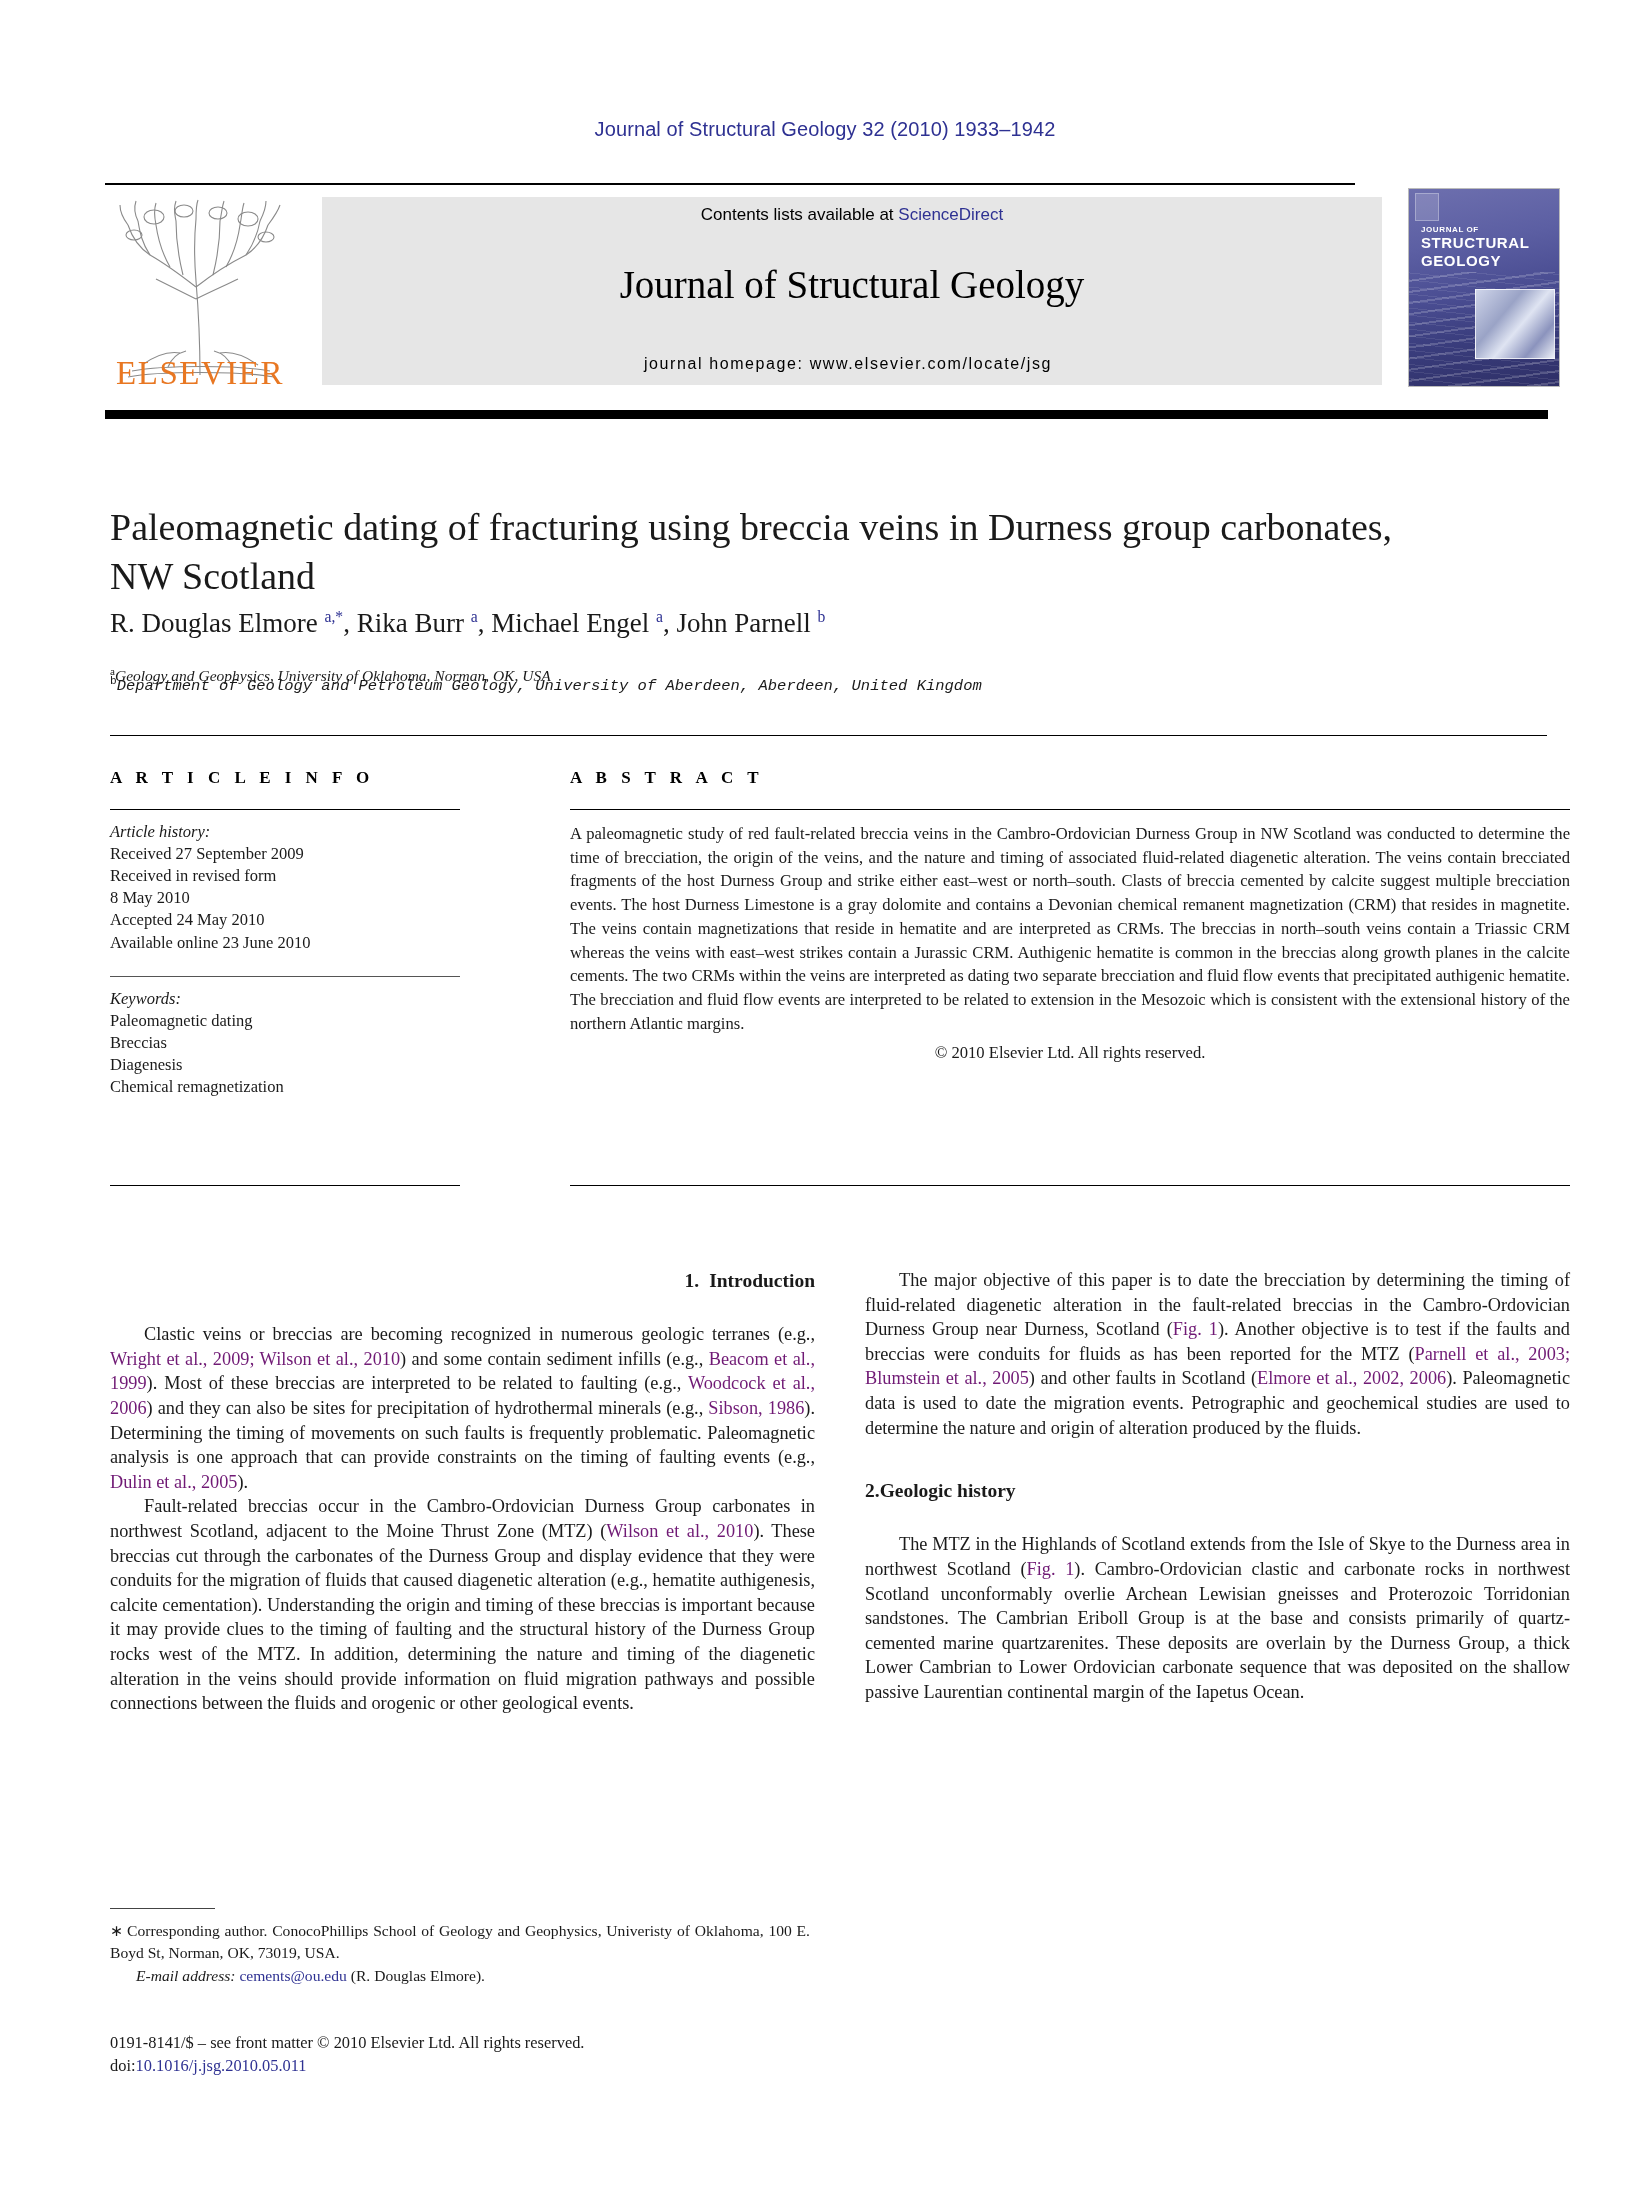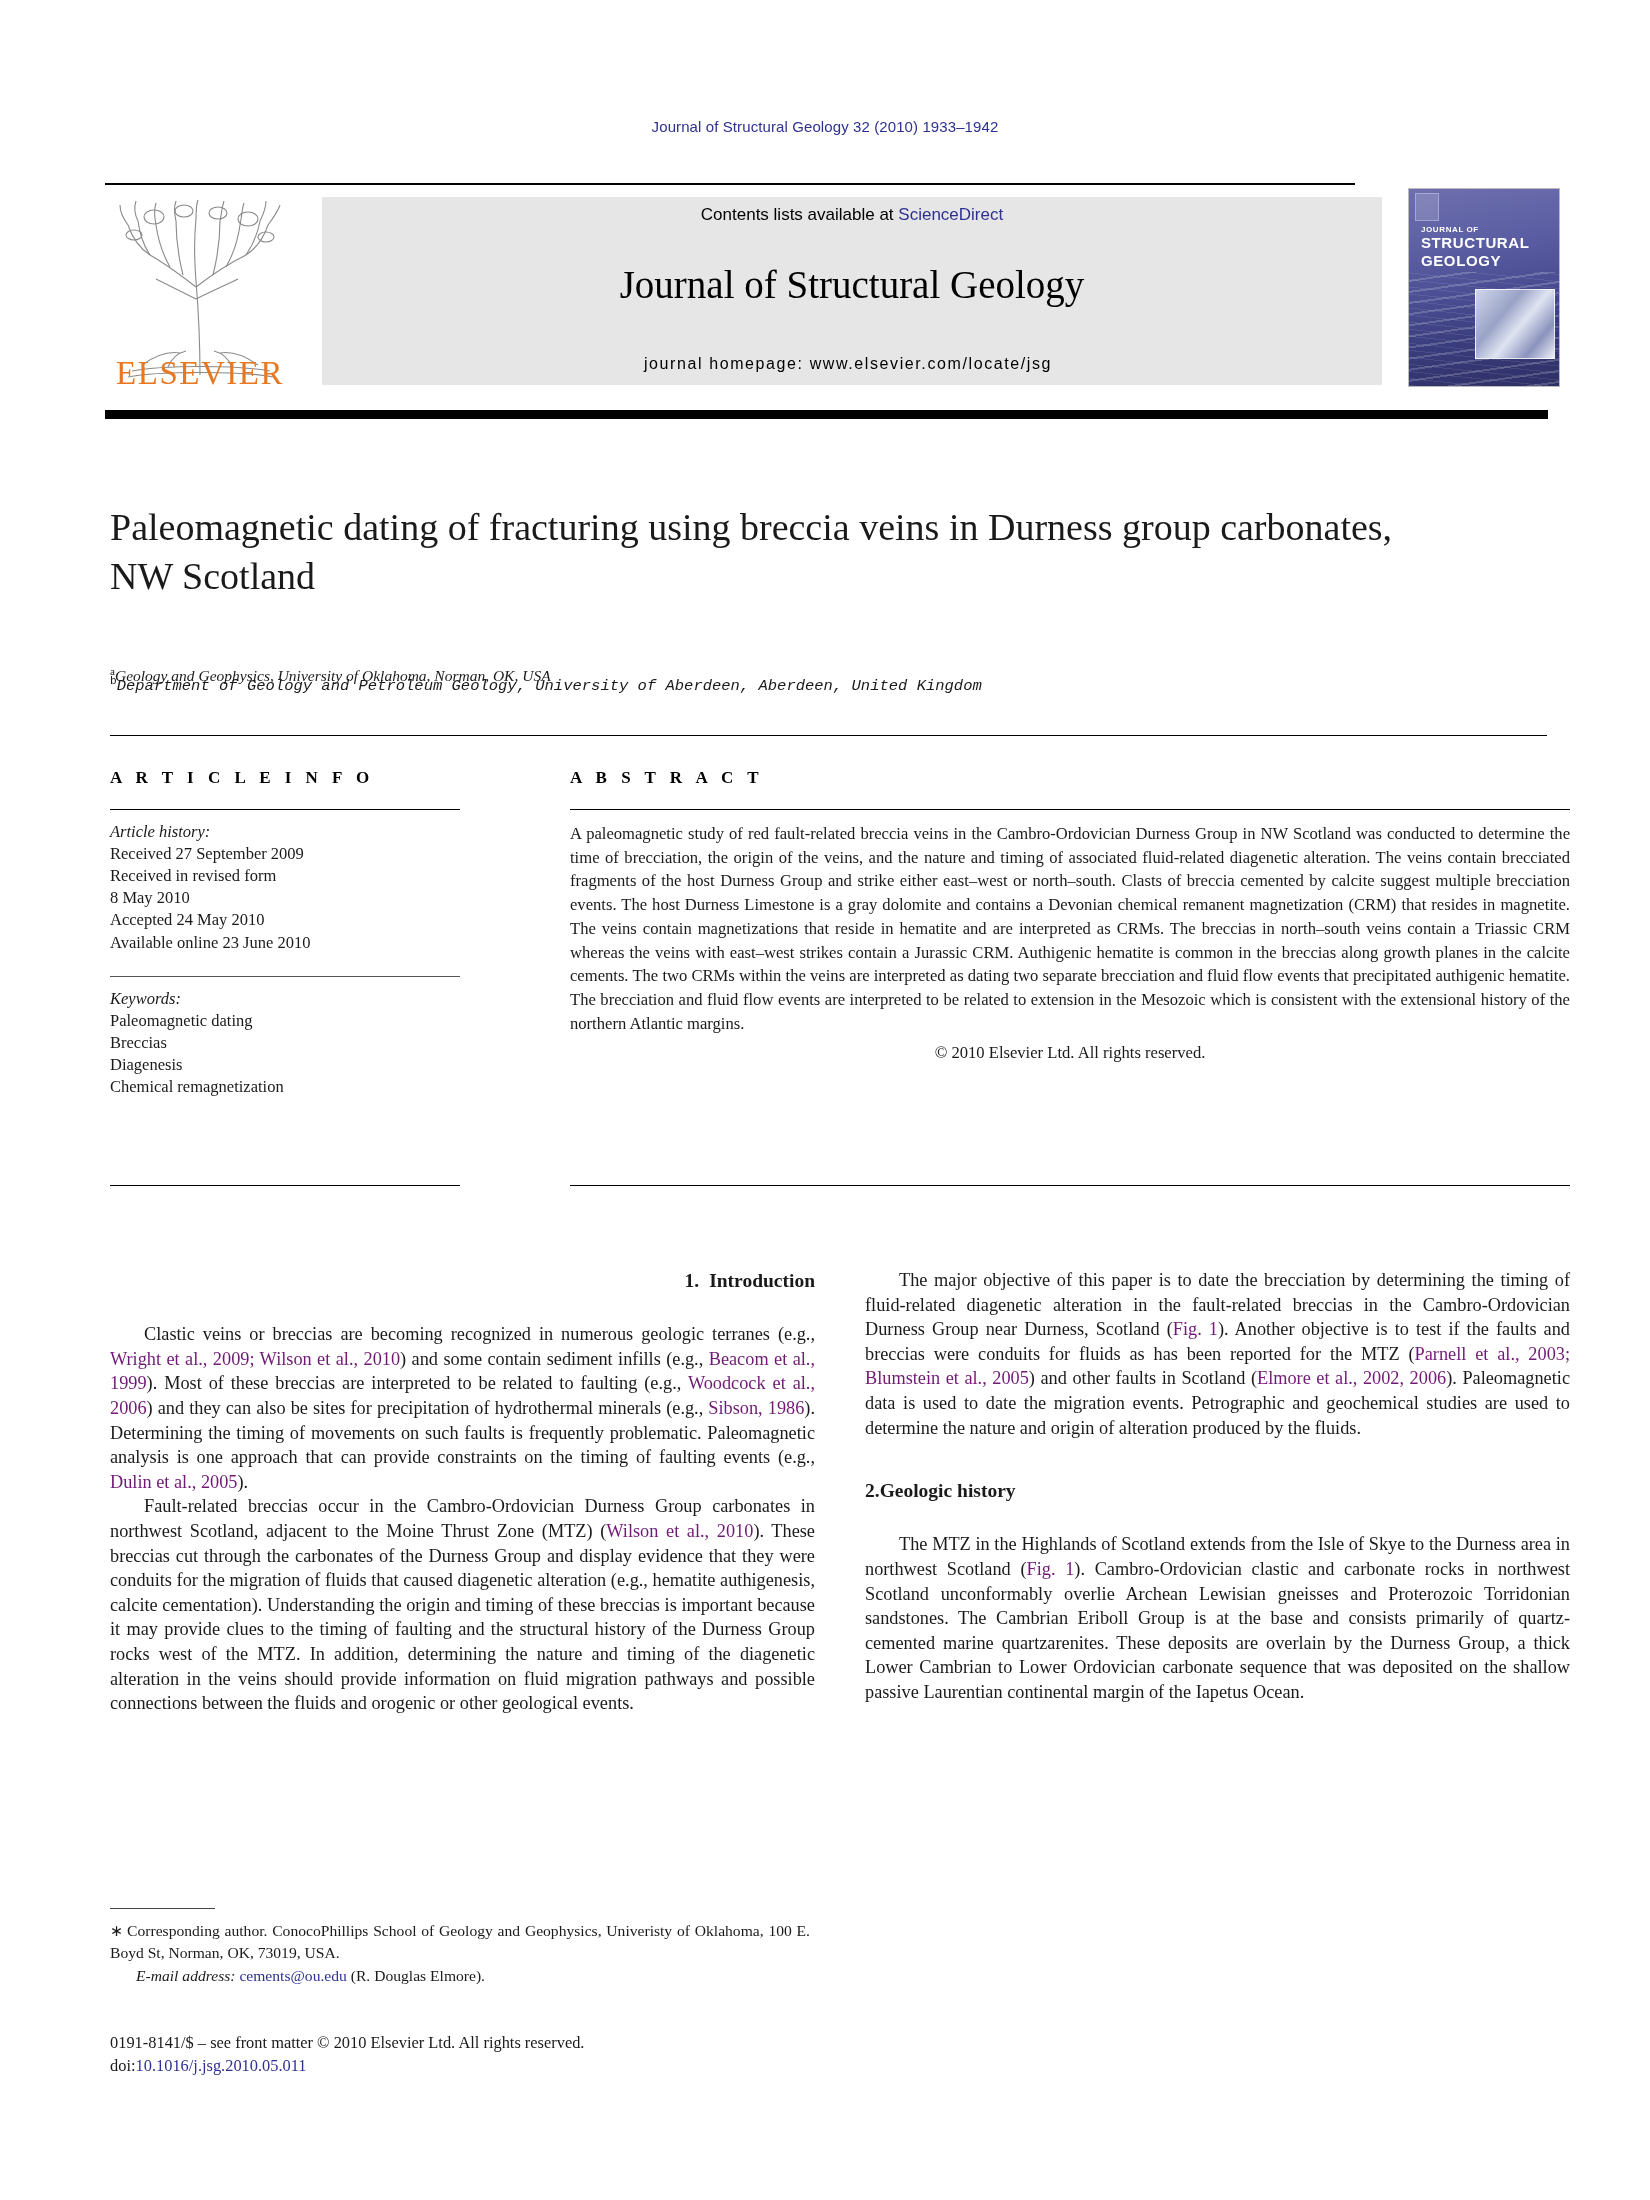--- a/index.html
+++ b/index.html
@@ -23,21 +23,21 @@
     background: #fff;
   }
 
   
   .running-head {
     position: absolute;
     left: 0; top: 118px;
     width: 1650px;
     text-align: center;
     font-family: "Liberation Sans", sans-serif;
-    font-size: 15px;
+    font-size: 20px;
     color: #2e3192;
     letter-spacing: 0.1px;
   }
   .rule-top {
     position: absolute;
     left: 105px; top: 183px;
     width: 1250px;
     height: 2px;
     background: #000;
   }
@@ -410,20 +410,23 @@
     <div class="cover-inset"></div>
     <div class="cover-title">
       <span class="l1">JOURNAL OF</span>
       <span class="l2">STRUCTURAL</span>
       <span class="l3">GEOLOGY</span>
     </div>
   </div>
   <div class="rule-bottom"></div>
 
   <h1 class="title">Paleomagnetic dating of fracturing using breccia veins in Durness group carbonates, NW Scotland</h1>
+  <div class="authors">
+    R. Douglas Elmore <sup>a,*</sup>, Rika Burr <sup>a</sup>, Michael Engel <sup>a</sup>, John Parnell <sup>b</sup>
+  </div>
   <div class="affil" id="affil-a">
     <sup>a</sup><span>Geology and Geophysics, University of Oklahoma, Norman, OK, USA</span>
   </div>
   <div class="affil" id="affil-b">
     <sup>b</sup><span>Department of Geology and Petroleum Geology, University of Aberdeen, Aberdeen, United Kingdom</span>
   </div>
   <div class="rule-under-authors"></div>
 
   <div class="col-info">
     <div class="sec-label">A R T I C L E  I N F O</div>

